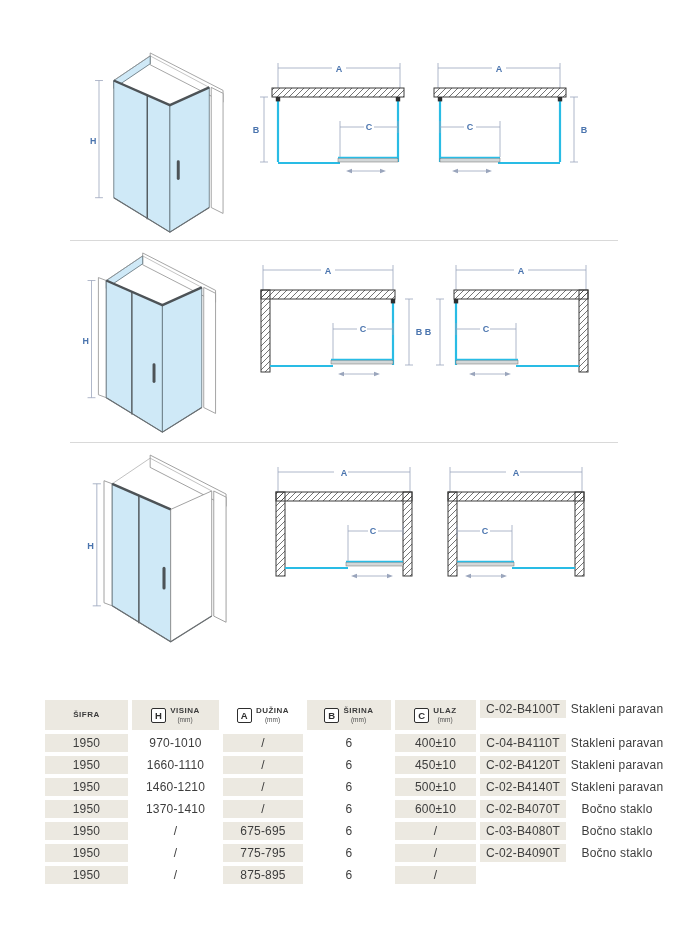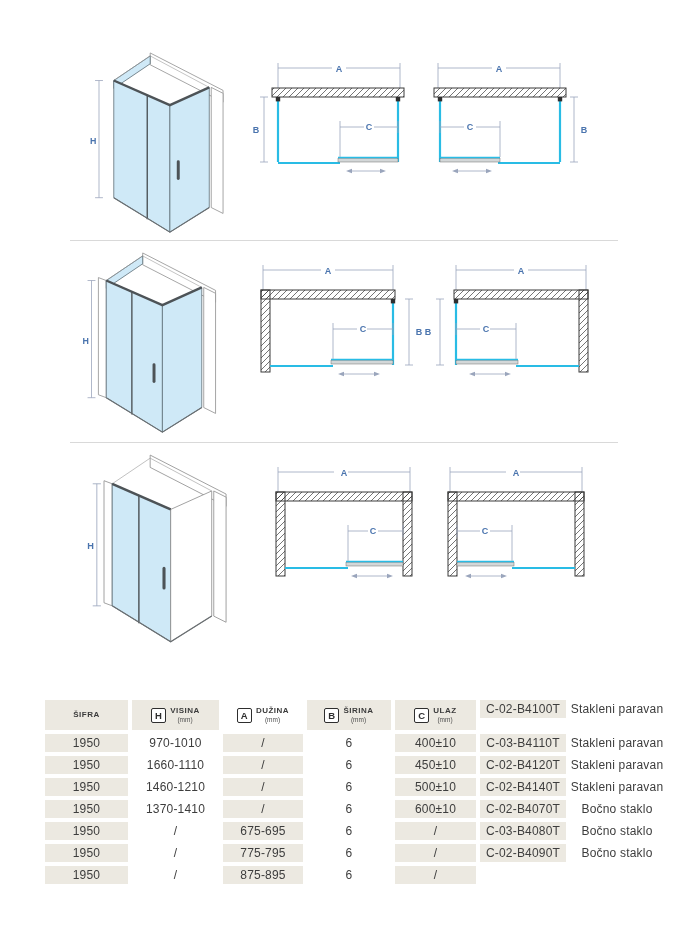--- a/index.html
+++ b/index.html
@@ -270,21 +270,21 @@
         </span>
       </div>
 
     <div class="td od">C-02-B4100T</div>
       <div class="td ev">Stakleni paravan</div>
       <div class="td od">1950</div>
       <div class="td ev">970-1010</div>
       <div class="td od">/</div>
       <div class="td ev">6</div>
       <div class="td od">400±10</div>
-    <div class="td od">C-03-B4110T</div>
+    <div class="td od">C-04-B4110T</div>
       <div class="td ev">Stakleni paravan</div>
       <div class="td od">1950</div>
       <div class="td ev">1660-1110</div>
       <div class="td od">/</div>
       <div class="td ev">6</div>
       <div class="td od">450±10</div>
     <div class="td od">C-02-B4120T</div>
       <div class="td ev">Stakleni paravan</div>
       <div class="td od">1950</div>
       <div class="td ev">1460-1210</div>

